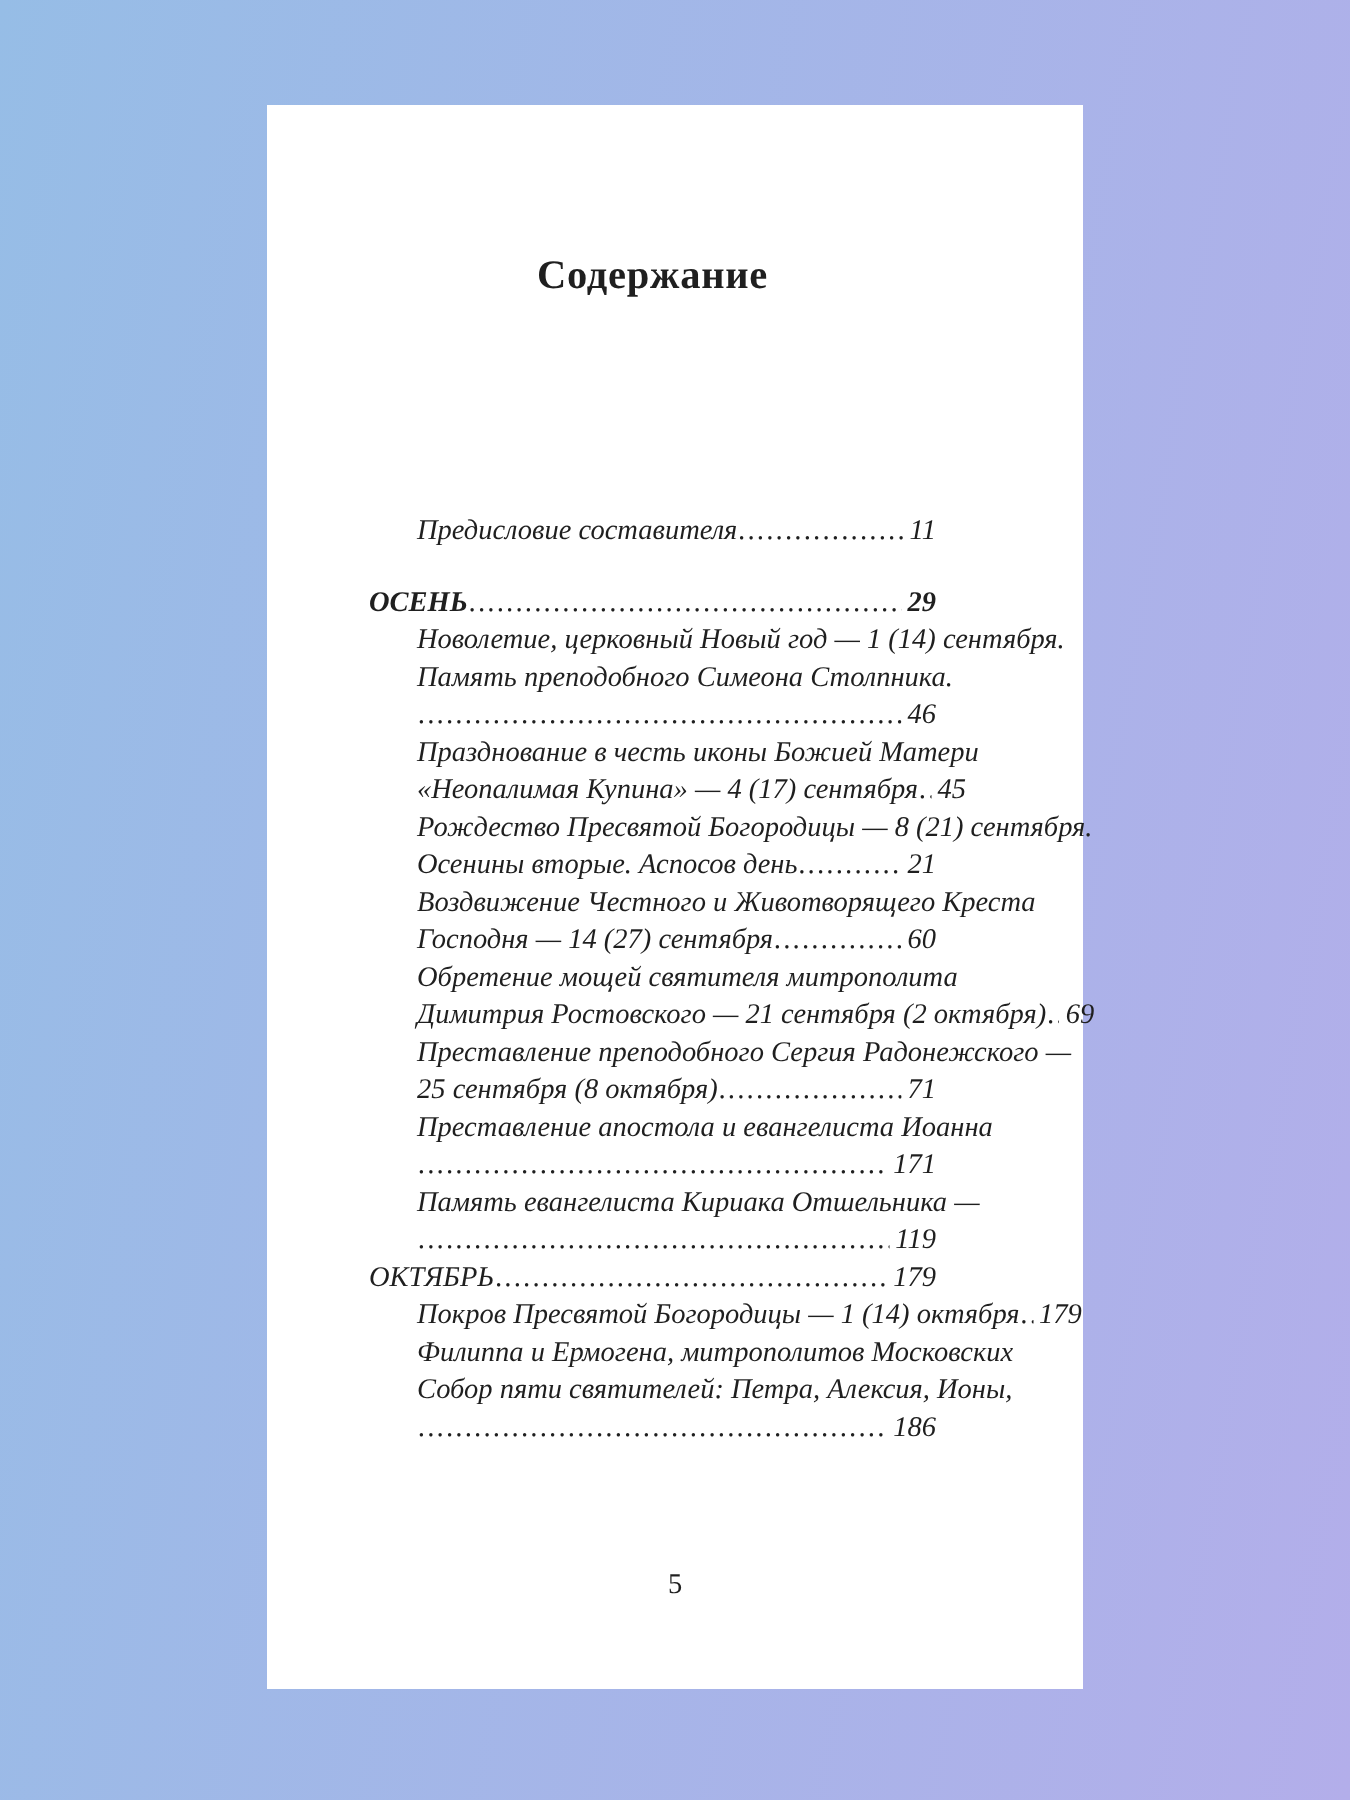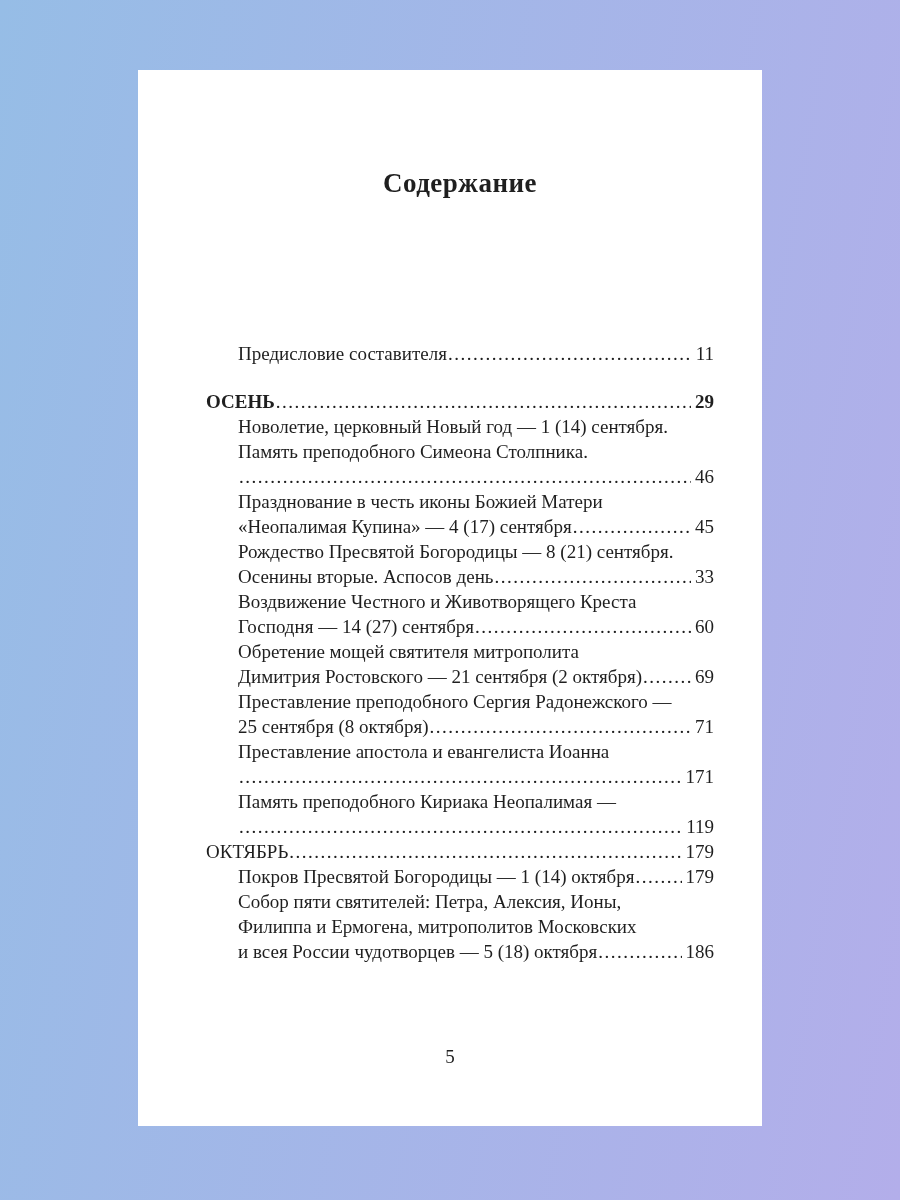--- a/index.html
+++ b/index.html
@@ -6,42 +6,43 @@
   html, body { margin: 0; padding: 0; }
   body {
     width: 900px;
     height: 1200px;
     overflow: hidden;
     background: linear-gradient(100deg, var(--bg-left, #96bde6) 0%, var(--bg-right, #b3aeea) 100%);
     font-family: "Liberation Serif", "DejaVu Serif", serif;
   }
   .page {
     position: relative;
-    width: 624px;
+    width: 544px;
     height: 1056px;
     margin: 70px auto 0 auto;
     background: var(--page-bg, #ffffff);
     color: var(--text, #1f1f1f);
-    padding: 98px 48px 0 68px;
+    padding: 98px 98px 0 68px;
   }
   .page-title {
     margin: 0 0 142px 0;
     font-size: 27px;
     font-weight: bold;
     text-align: center;
     letter-spacing: 0.5px;
   }
   .toc {
     font-size: 19px;
   }
   .toc-row {
     display: flex;
     align-items: flex-end;
     line-height: 25px;
     white-space: nowrap;
+    font-style: italic;
   }
   .toc-row.indent-1 { padding-left: 32px; }
   .toc-row.gap-before { margin-top: 23px; }
   .toc-row.bold .toc-text,
   .toc-row.bold .toc-page { font-weight: bold; }
   .toc-text { flex: 0 0 auto; }
   .dots {
     flex: 1 1 auto;
     overflow: hidden;
     margin: 0 4px 0 1px;
@@ -95,21 +96,21 @@
         <span class="toc-text">«Неопалимая Купина» — 4 (17) сентября</span>
         <span class="dots"></span>
         <span class="toc-page">45</span>
       </div>
       <div class="toc-row indent-1">
         <span class="toc-text">Рождество Пресвятой Богородицы — 8 (21) сентября.</span>
       </div>
       <div class="toc-row indent-1">
         <span class="toc-text">Осенины вторые. Аспосов день</span>
         <span class="dots"></span>
-        <span class="toc-page">33</span>
+        <span class="toc-page">21</span>
       </div>
       <div class="toc-row indent-1">
         <span class="toc-text">Воздвижение Честного и Животворящего Креста</span>
       </div>
       <div class="toc-row indent-1">
         <span class="toc-text">Господня — 14 (27) сентября</span>
         <span class="dots"></span>
         <span class="toc-page">60</span>
       </div>
       <div class="toc-row indent-1">
@@ -129,43 +130,42 @@
         <span class="toc-page">71</span>
       </div>
       <div class="toc-row indent-1">
         <span class="toc-text">Преставление апостола и евангелиста Иоанна</span>
       </div>
       <div class="toc-row indent-1">
         <span class="dots"></span>
         <span class="toc-page">171</span>
       </div>
       <div class="toc-row indent-1">
-        <span class="toc-text">Память преподобного Кириака Неопалимая —</span>
+        <span class="toc-text">Память евангелиста Кириака Отшельника —</span>
       </div>
       <div class="toc-row indent-1">
         <span class="dots"></span>
         <span class="toc-page">119</span>
       </div>
       <div class="toc-row indent-0">
         <span class="toc-text">ОКТЯБРЬ</span>
         <span class="dots"></span>
         <span class="toc-page">179</span>
       </div>
       <div class="toc-row indent-1">
         <span class="toc-text">Покров Пресвятой Богородицы — 1 (14) октября</span>
         <span class="dots"></span>
         <span class="toc-page">179</span>
       </div>
       <div class="toc-row indent-1">
+        <span class="toc-text">Филиппа и Ермогена, митрополитов Московских</span>
+      </div>
+      <div class="toc-row indent-1">
         <span class="toc-text">Собор пяти святителей: Петра, Алексия, Ионы,</span>
       </div>
       <div class="toc-row indent-1">
-        <span class="toc-text">Филиппа и Ермогена, митрополитов Московских</span>
-      </div>
-      <div class="toc-row indent-1">
-        <span class="toc-text">и всея России чудотворцев — 5 (18) октября</span>
         <span class="dots"></span>
         <span class="toc-page">186</span>
       </div>
     </div>
 
   <div class="footer-page-number">5</div>
 </div>
 
 </body></html>

